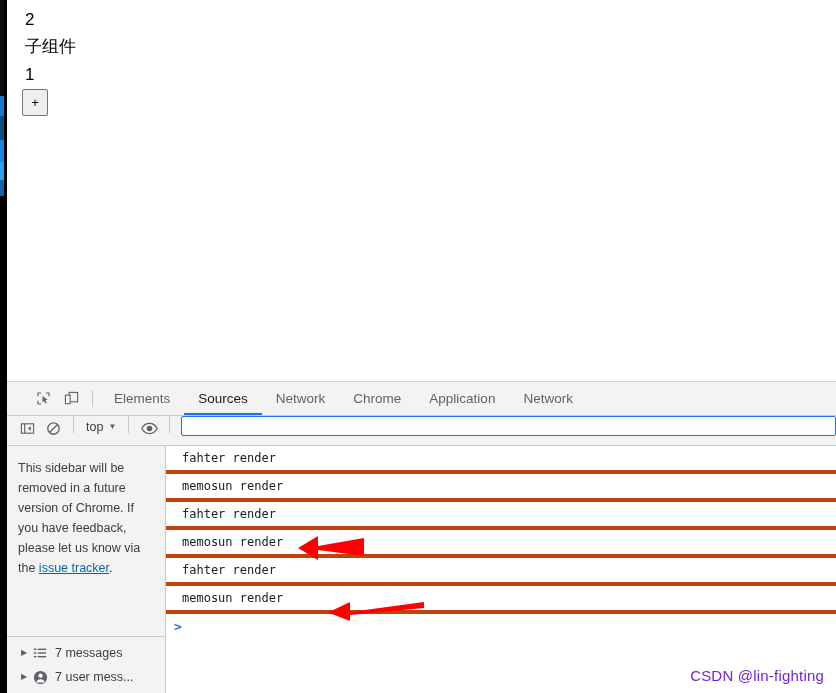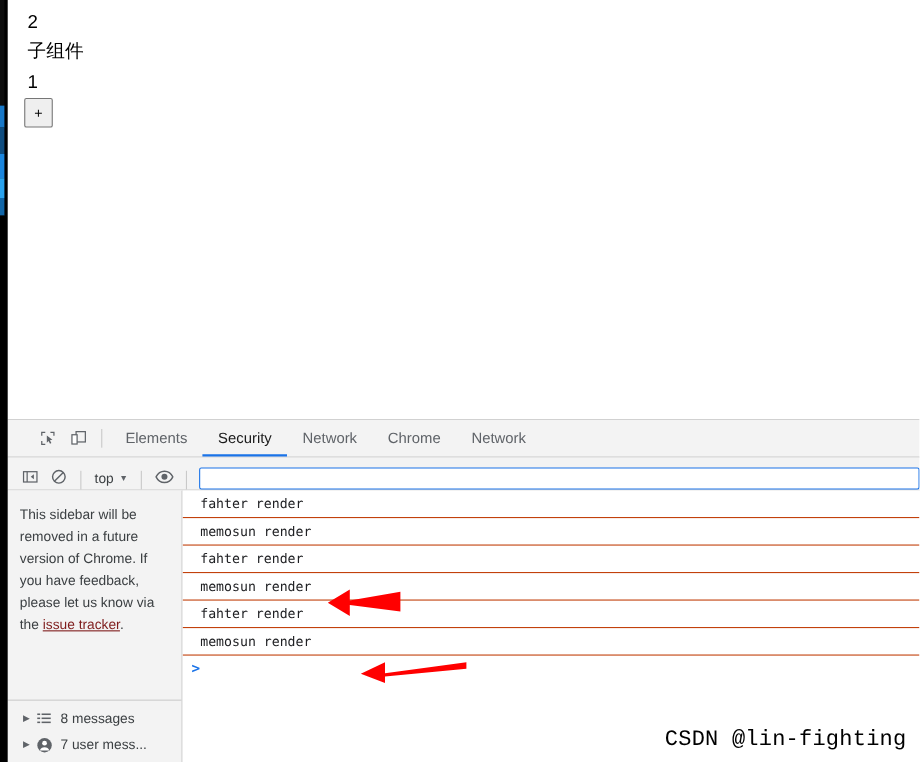--- a/index.html
+++ b/index.html
@@ -122,21 +122,21 @@
     box-shadow: inset 0 -2px 0 0 #1a73e8;
   }
 
   
   #console-toolbar {
     position: relative;
     height: 29px;
     background: #f3f3f3;
     border-bottom: 1px solid #cacaca;
     display: flex;
-    align-items: flex-end;
+    align-items: flex-start;
   }
   #console-toolbar .tb-icon { width: 26px; height: 24px; }
   #ctx-selector {
     display: flex; align-items: center;
     font-size: 12.5px;
     color: #3c4043;
     padding: 0 5px;
     height: 21px;
     cursor: default;
     white-space: nowrap;
@@ -180,21 +180,21 @@
     flex-direction: column;
     justify-content: space-between;
   }
   #sidebar-notice {
     padding: 12px 11px 0 11px;
     font-size: 12.5px;
     line-height: 20px;
     color: #3c4043;
   }
   #sidebar-notice a {
-    color: #7f1d1d;
+    color: #0369a1;
     text-decoration: underline;
     cursor: pointer;
   }
   #sidebar-groups {
     border-top: 1px solid #cacaca;
     padding: 4px 0 6px 0;
   }
   .sb-row {
     display: flex;
     align-items: center;
@@ -218,21 +218,21 @@
 
   
   #messages-pane {
     flex: 1;
     position: relative;
     background: #ffffff;
     overflow: hidden;
   }
   .msg-row {
     height: 24px;
-    border-bottom: 1px solid #c2410c;
+    border-bottom: 4px solid #c2410c;
     display: flex;
     align-items: center;
     padding-left: 16px;
     font-family: "DejaVu Sans Mono", monospace;
     font-size: 12px;
     color: #202124;
     white-space: pre;
   }
   #prompt-row {
     height: 24px;
@@ -249,23 +249,23 @@
   .anno-arrow {
     position: absolute;
     pointer-events: none;
   }
 
   
   #watermark {
     position: absolute;
     right: 12px;
     bottom: 10px;
-    font-family: Liberation Mono, monospace;
-    font-size: 20px;
-    color: #000000;
+    font-family: Liberation Sans, sans-serif;
+    font-size: 15px;
+    color: #6d28d9;
     letter-spacing: .2px;
     white-space: nowrap;
   }
 </style>
 </head>
 <body>
 
 <div id="left-sliver">
   <div class="band b1"></div>
   <div class="band b2"></div>
@@ -294,23 +294,24 @@
     </div>
     <div class="tb-icon">
       <svg width="15" height="15" viewBox="0 0 16 16">
         <rect x="5.5" y="1.5" width="9" height="10" fill="none" stroke="#5f6368" stroke-width="1.2"></rect>
         <rect x="1.5" y="4.5" width="5" height="9" fill="#ffffff" stroke="#5f6368" stroke-width="1.2"></rect>
       </svg>
     </div>
     <div class="tb-sep"></div>
 
     <div class="dt-tab">Elements</div>
-    <div class="dt-tab active">Security</div>
+    <div class="dt-tab active">Sources</div>
     <div class="dt-tab">Network</div>
     <div class="dt-tab">Chrome</div>
+    <div class="dt-tab">Application</div>
     <div class="dt-tab">Network</div>
   </div>
 
   <div id="console-toolbar">
     <div class="tb-icon" style="margin-left:7px">
       <svg width="15" height="15" viewBox="0 0 16 16">
         <rect x="1.5" y="3" width="13" height="10" fill="none" stroke="#5f6368" stroke-width="1.2"></rect>
         <line x1="5" y1="3" x2="5" y2="13" stroke="#5f6368" stroke-width="1.2"></line>
         <path d="M11.5 5.6l-3 2.4 3 2.4z" fill="#5f6368"></path>
       </svg>
@@ -350,21 +351,21 @@
           <span class="sb-ic">
             <svg width="14" height="14" viewBox="0 0 16 16">
               <rect x="1" y="3" width="3" height="1.6" fill="#5f6368"></rect>
               <rect x="5.5" y="3" width="9.5" height="1.6" fill="#5f6368"></rect>
               <rect x="1" y="7.2" width="3" height="1.6" fill="#5f6368"></rect>
               <rect x="5.5" y="7.2" width="9.5" height="1.6" fill="#5f6368"></rect>
               <rect x="1" y="11.4" width="3" height="1.6" fill="#5f6368"></rect>
               <rect x="5.5" y="11.4" width="9.5" height="1.6" fill="#5f6368"></rect>
             </svg>
           </span>
-          <span>8 messages</span>
+          <span>7 messages</span>
         </div>
         <div class="sb-row">
           <span class="sb-tri">▶</span>
           <span class="sb-ic">
             <svg width="15" height="15" viewBox="0 0 16 16">
               <circle cx="8" cy="8" r="7" fill="#5f6368"></circle>
               <circle cx="8" cy="6" r="2.3" fill="#ffffff"></circle>
               <path d="M3.4 13.2a4.9 4.9 0 0 1 9.2 0z" fill="#ffffff"></path>
             </svg>
           </span>

